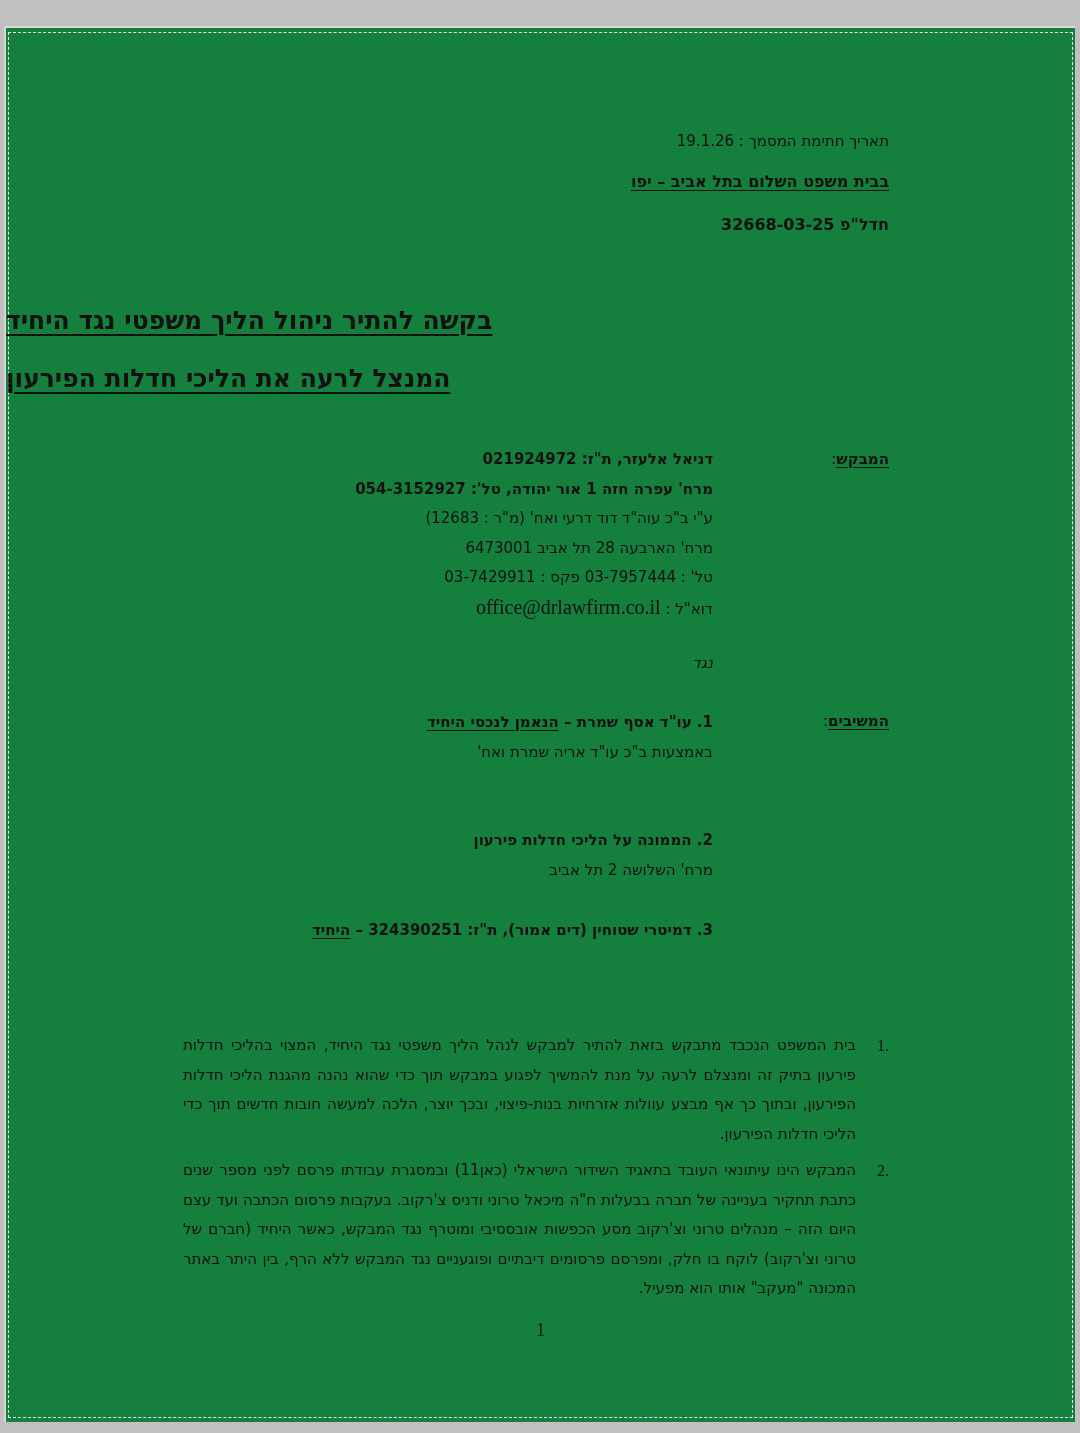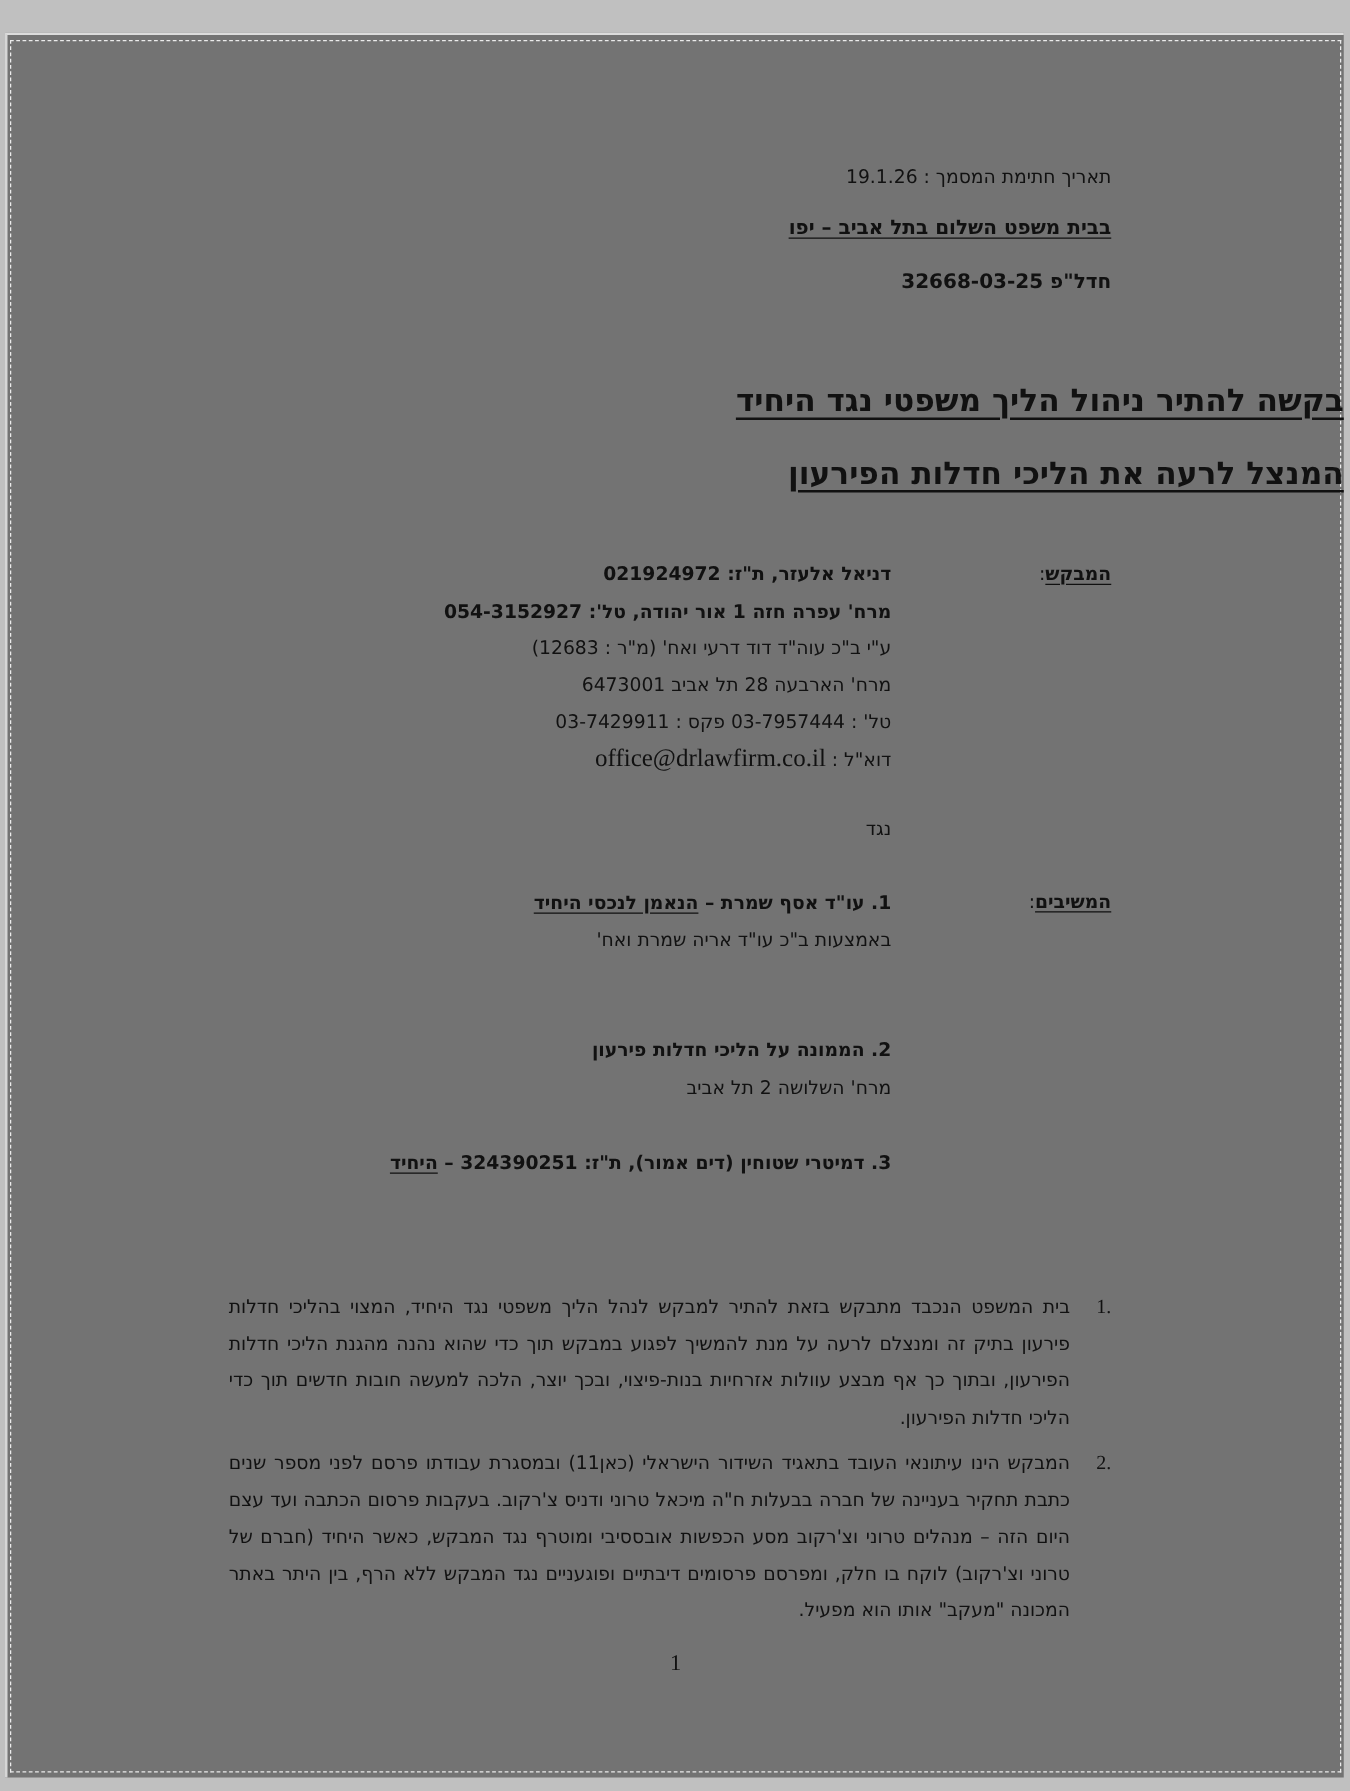--- a/index.html
+++ b/index.html
@@ -7,56 +7,56 @@
     width: 1080px; height: 1433px;
     background: #c0c0c0;
     position: relative; overflow: hidden;
     font-family: "DejaVu Sans", sans-serif;
     color: #111;
   }
   .page {
     position: absolute;
     left: 4px; top: 26px;
     width: 1071px; height: 1396px;
-    background: #737373;
+    background: #15803d;
     border-left: 2px solid #d6d6d6;
     border-top: 2px solid #dcdcdc;
     box-sizing: border-box;
   }
   .page-inner-frame {
     position: absolute;
     left: 2px; top: 4px; right: 2px; bottom: 4px;
     border: 1px dashed #ececec;
     pointer-events: none;
   }
   .abs { position: absolute; direction: rtl; white-space: nowrap; }
   .r-edge { right: 186px; text-align: right; }  
   .bold { font-weight: bold; }
   .u { text-decoration: underline; text-underline-offset: 3px; }
 
   .meta-date { top: 104px; font-size: 15px; }
   .court { top: 144px; font-size: 16px; font-weight: bold; }
   .case-no { top: 187px; font-size: 16px; font-weight: bold; }
 
   .title {
-    left: 0; right: 0; text-align: right;
+    left: 0; right: 0; text-align: left;
     font-size: 25px; font-weight: bold;
     text-decoration: underline; text-underline-offset: 5px; text-decoration-thickness: 2px;
   }
   .title-1 { top: 278px; }
   .title-2 { top: 336px; }
 
   .party-label { right: 186px; font-size: 15px; font-weight: bold; text-decoration: underline; text-underline-offset: 3px; }
   .party-block { right: 362px; text-align: right; font-size: 15px; }
   .party-block .line { display: block; height: 29.5px; line-height: 29.5px; }
   .english { font-family: "Liberation Serif", serif; font-size: 20px; }
 
   .applicant-label { top: 422px; }
   .applicant-block { top: 417px; }
-  .versus { right: 362px; top: 626px; font-size: 15px; }
+  .versus { right: 362px; top: 626px; font-size: 15px; font-style: italic; }
   .respondents-label { top: 684px; }
   .resp1 { top: 680px; }
   .resp2 { top: 798px; }
   .resp3 { top: 888px; }
 
   .para {
     position: absolute; direction: rtl;
     right: 186px; width: 706px;
     font-size: 15px; line-height: 29.5px;
   }

